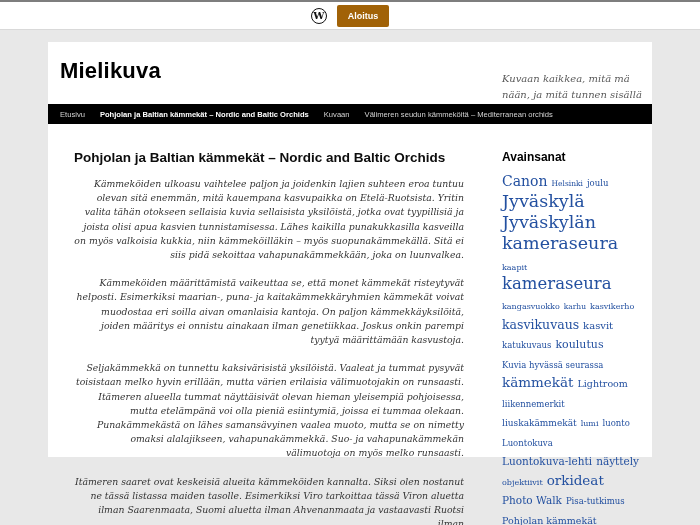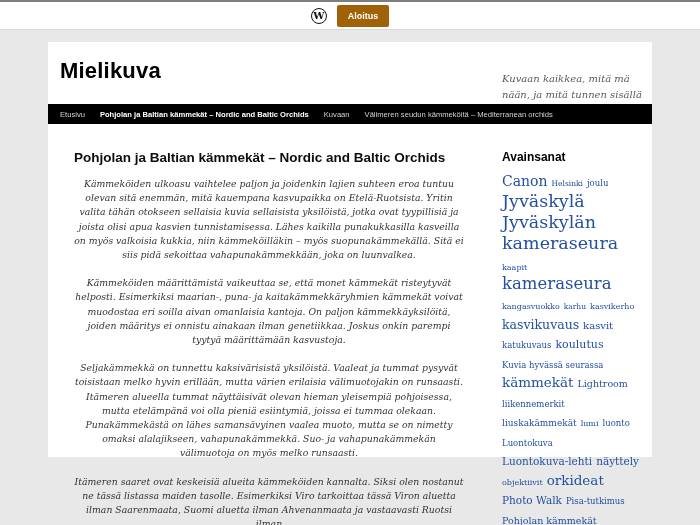--- a/index.html
+++ b/index.html
@@ -54,21 +54,21 @@
     font-size: 7.6px; color: #d4d4d4; text-decoration: none; white-space: nowrap;
   }
   .nav-item.active { color: #ffffff; font-weight: bold; }
   
   .content { position: absolute; left: 0; top: 82px; width: 604px; }
   .post { position: absolute; left: 26px; top: 26px; width: 390px; }
   .post-title { font-size: 13.5px; font-weight: bold; color: #0d0d0d; margin-bottom: 12px; }
   .post p {
     font-family: "DejaVu Serif", serif; font-style: italic;
     font-size: 9.3px; line-height: 14.2px; color: #333;
-    margin-bottom: 14px; text-align: center;
+    margin-bottom: 14px; text-align: right;
   }
   
   .sidebar { position: absolute; left: 454px; top: 26px; width: 142px; }
   .widget-title { font-size: 12px; font-weight: bold; color: #000; margin-bottom: 7px; }
   .tagcloud { line-height: 1.22; }
   .tag {
     font-family: "DejaVu Serif", serif; color: var(--link-blue, #2350a0);
     text-decoration: none; margin-right: 4px; display: inline-block;
   }
 </style>

